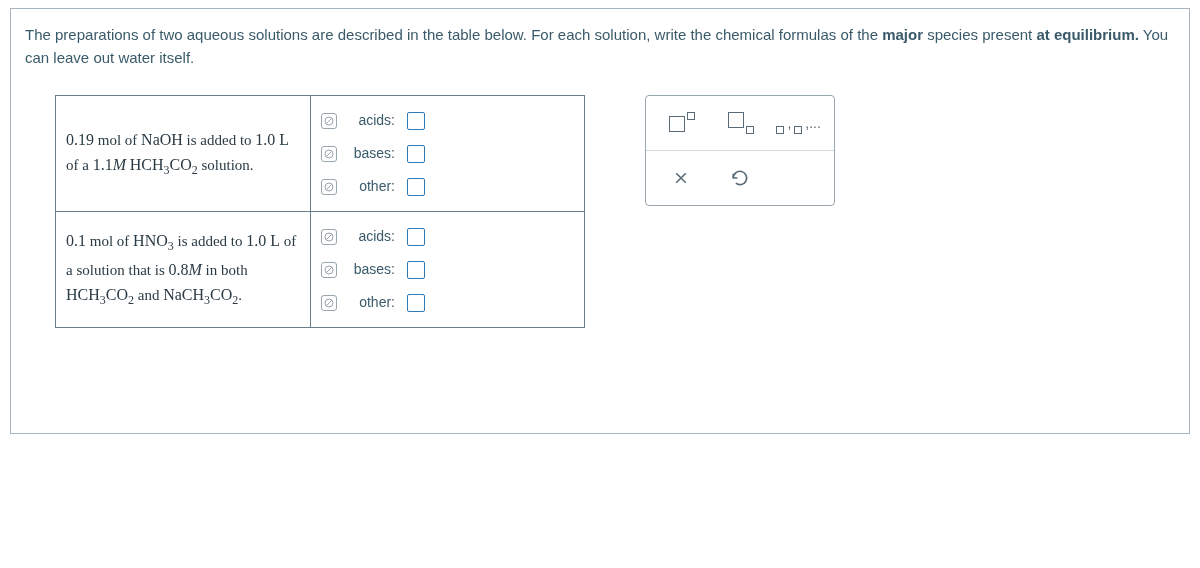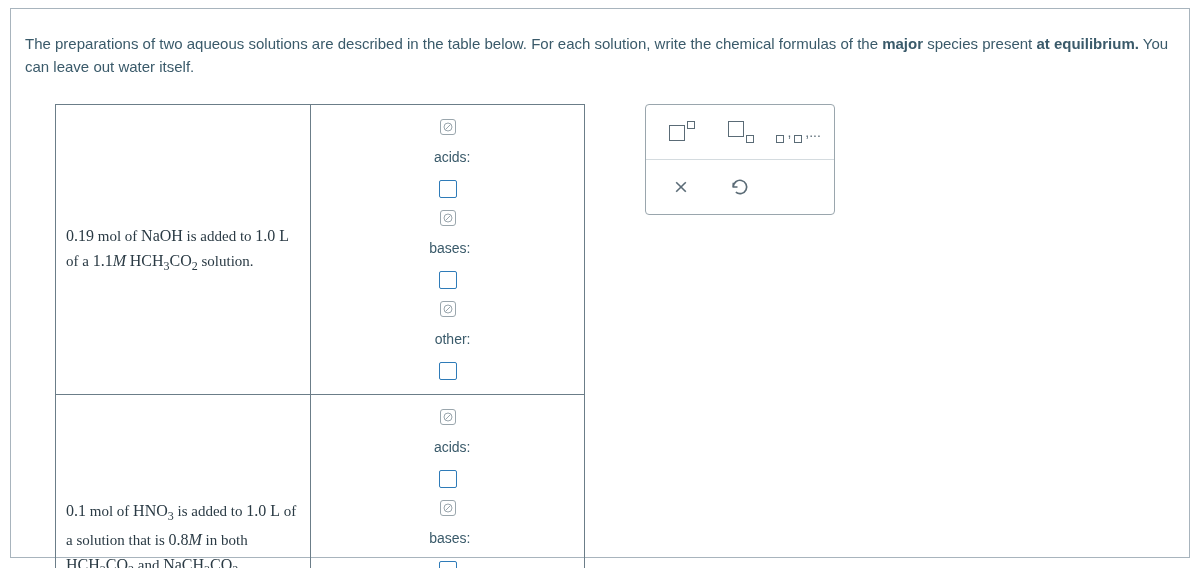--- a/index.html
+++ b/index.html
@@ -10,22 +10,22 @@
     height: 568px;
     padding: 8px 10px;
     color: #3a5a6a;
     font-size: 15px;
     line-height: 1.5;
     position: relative;
   }
   .frame {
     border: 1px solid #a8b4bd;
     width: 1180px;
-    height: 550px;
-    padding: 24px 14px;
+    height: 426px;
+    padding: 15px 14px;
   }
   .prompt p { margin-bottom: 14px; }
   .emph { font-weight: bold; }
   .formula { font-family: "Times New Roman", serif; font-size: 16px; color:#2a3a44;}
   sub { font-size: 0.75em; vertical-align: sub; }
 
   .work-area {
     display: flex;
     gap: 60px;
     margin-top: 26px;
@@ -48,21 +48,20 @@
   table.main td.desc { width: 255px; line-height:1.6;}
   table.main td.fields { padding: 8px 10px; }
 
   .row-field {
     display: flex;
     align-items: center;
     gap: 12px;
     padding: 6px 0;
     font-family: "Helvetica Neue", Arial, sans-serif;
     color:#3a5a6a;
-    flex-direction:column;
   }
   .resetbox {
     width: 16px; height: 16px;
     border: 1px solid #9aa6ad;
     border-radius: 3px;
     display:flex; align-items:center; justify-content:center;
   }
   .resetbox svg { width:10px; height:10px; }
   .lbl { width: 46px; text-align: right; font-size:14px;}
   .answer-box {

